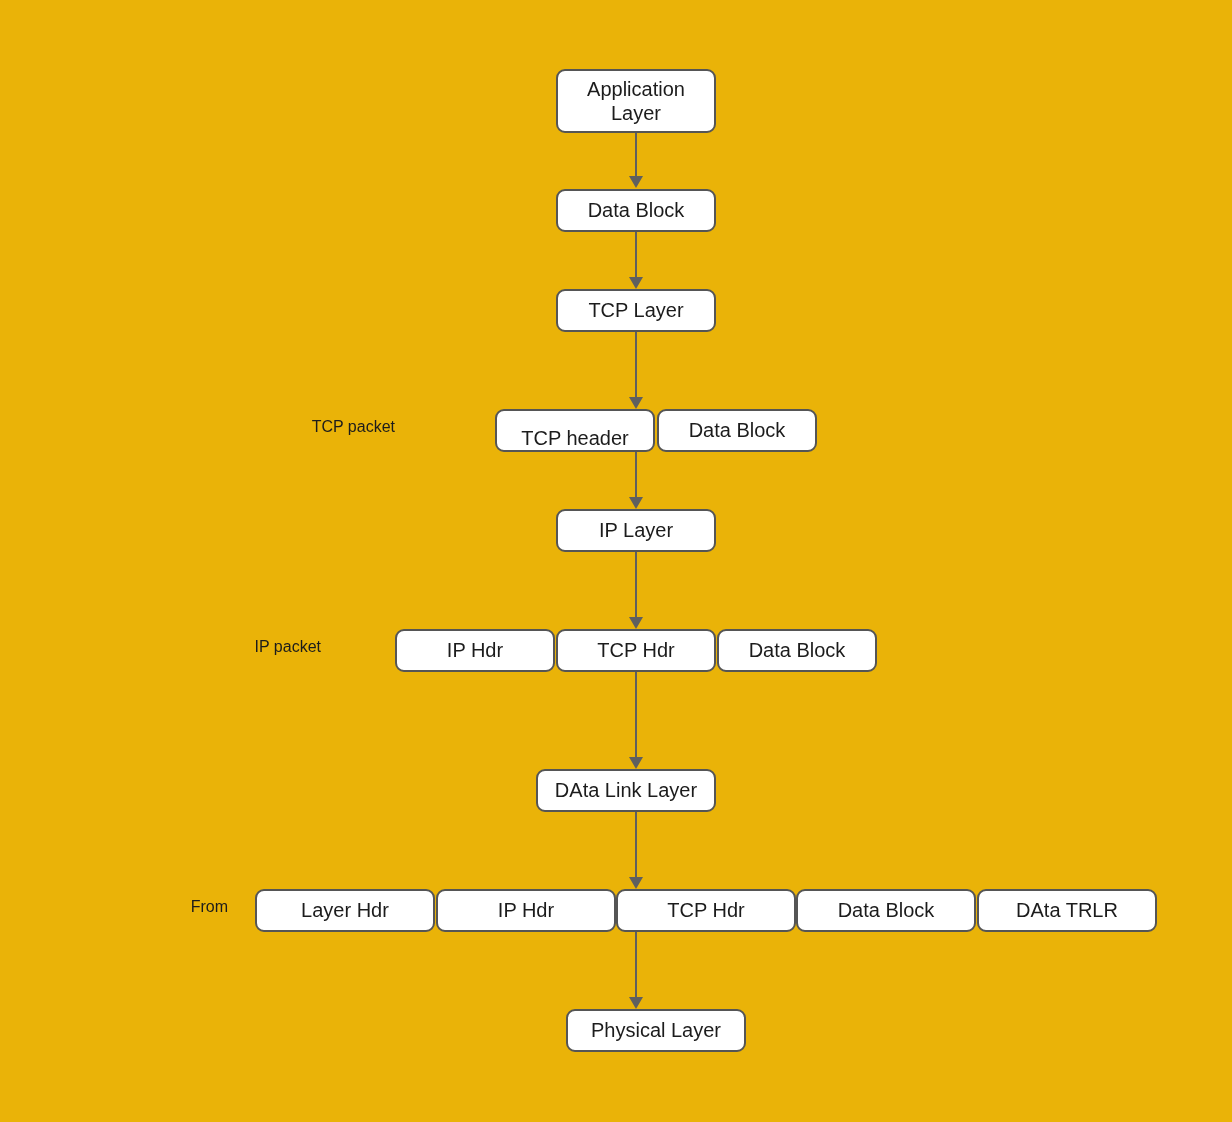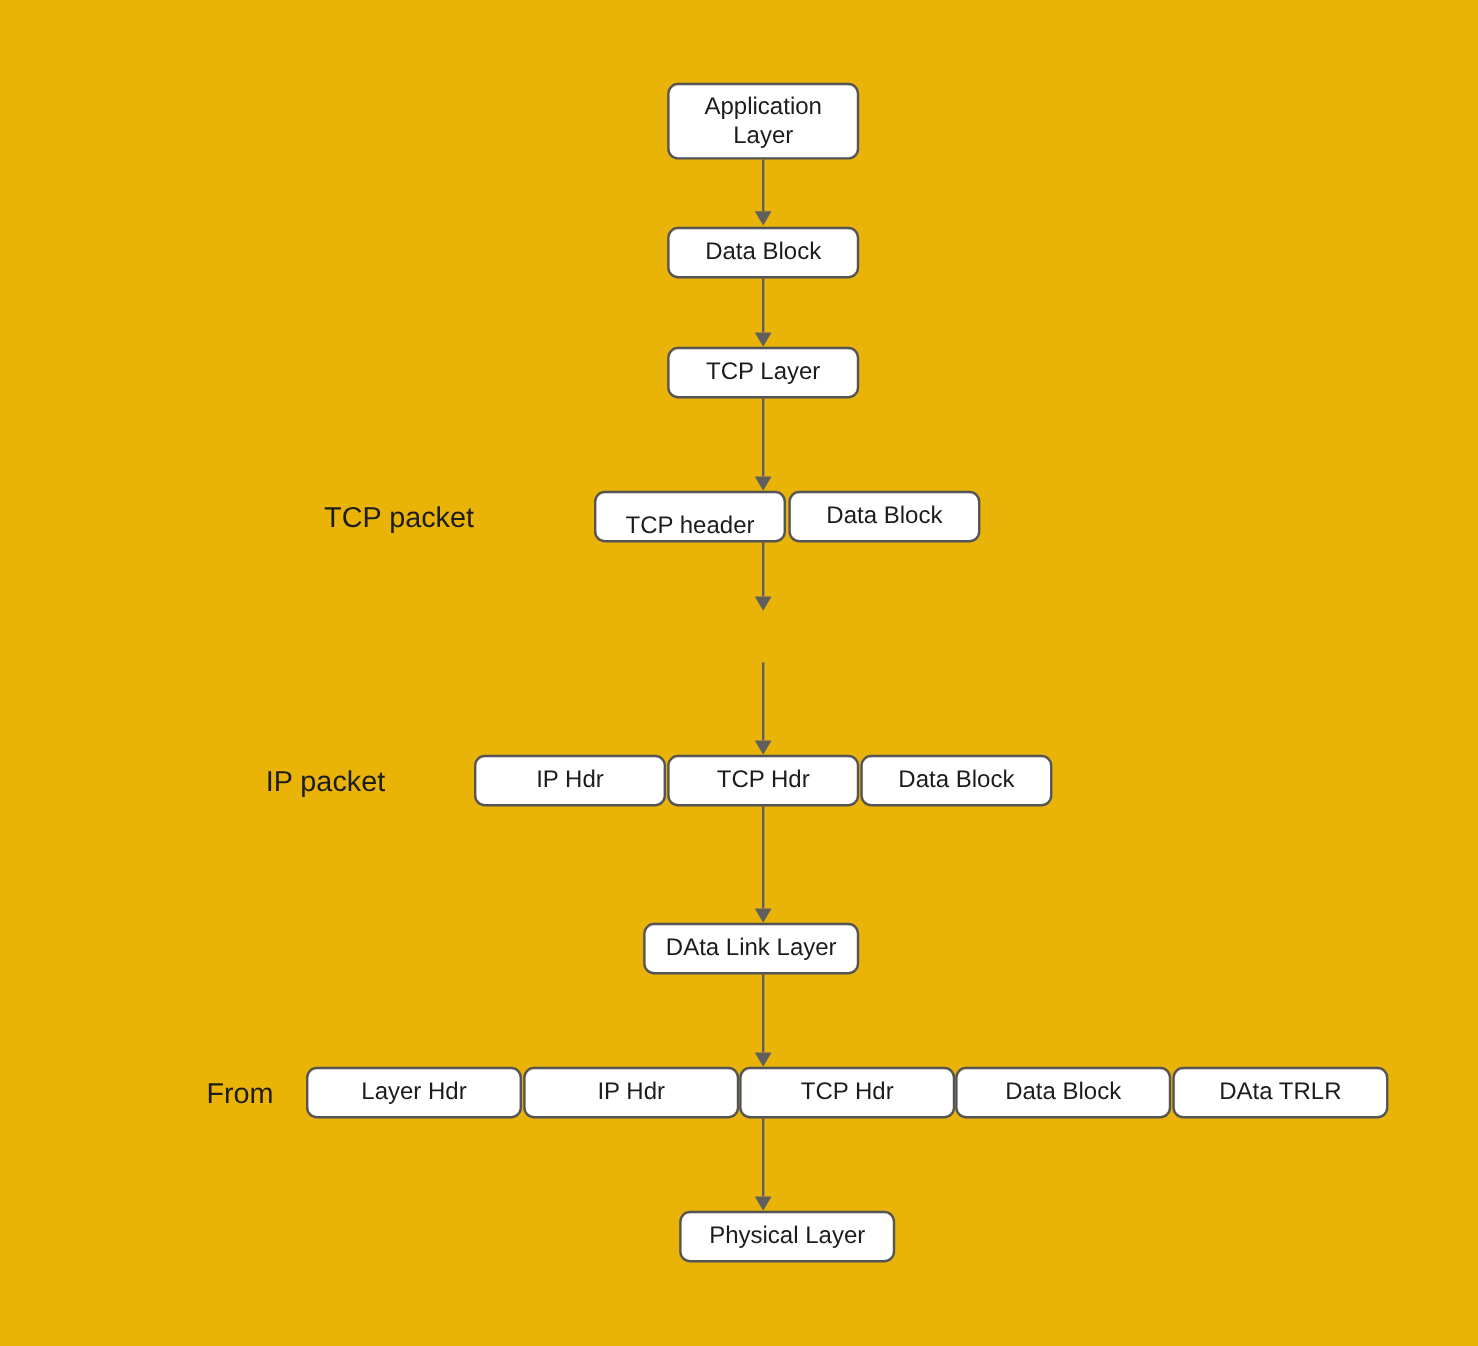--- a/index.html
+++ b/index.html
@@ -35,21 +35,21 @@
     align-items: center;
     justify-content: center;
     text-align: center;
     white-space: pre-line;
     z-index: 2;
   }
 
   
   .row-label {
     position: absolute;
-    font-size: 24px;
+    font-size: 16px;
     color: #1c1c1c;
     white-space: nowrap;
     z-index: 2;
   }
   .row-label.align-right {
     text-align: right;
   }
 
   
   .arrow {
@@ -118,20 +118,23 @@
   </div>
   <div class="node" style="left:657px; top:409px; width:160px; height:43px;">
     <span>Data Block</span>
   </div>
 
   <div class="arrow" style="left:629px; top:452px; width:14px; height:57px;">
     <div class="shaft" style="height:45px;"></div>
     <div class="head"></div>
   </div>
 
+  <div class="node" style="left:556px; top:509px; width:160px; height:43px;">
+    <span>IP Layer</span>
+  </div>
 
   <div class="arrow" style="left:629px; top:552px; width:14px; height:77px;">
     <div class="shaft" style="height:65px;"></div>
     <div class="head"></div>
   </div>
 
   <div class="row-label align-right" style="left:121px; top:638px; width:200px;">
     <span>IP packet</span>
   </div>
 

